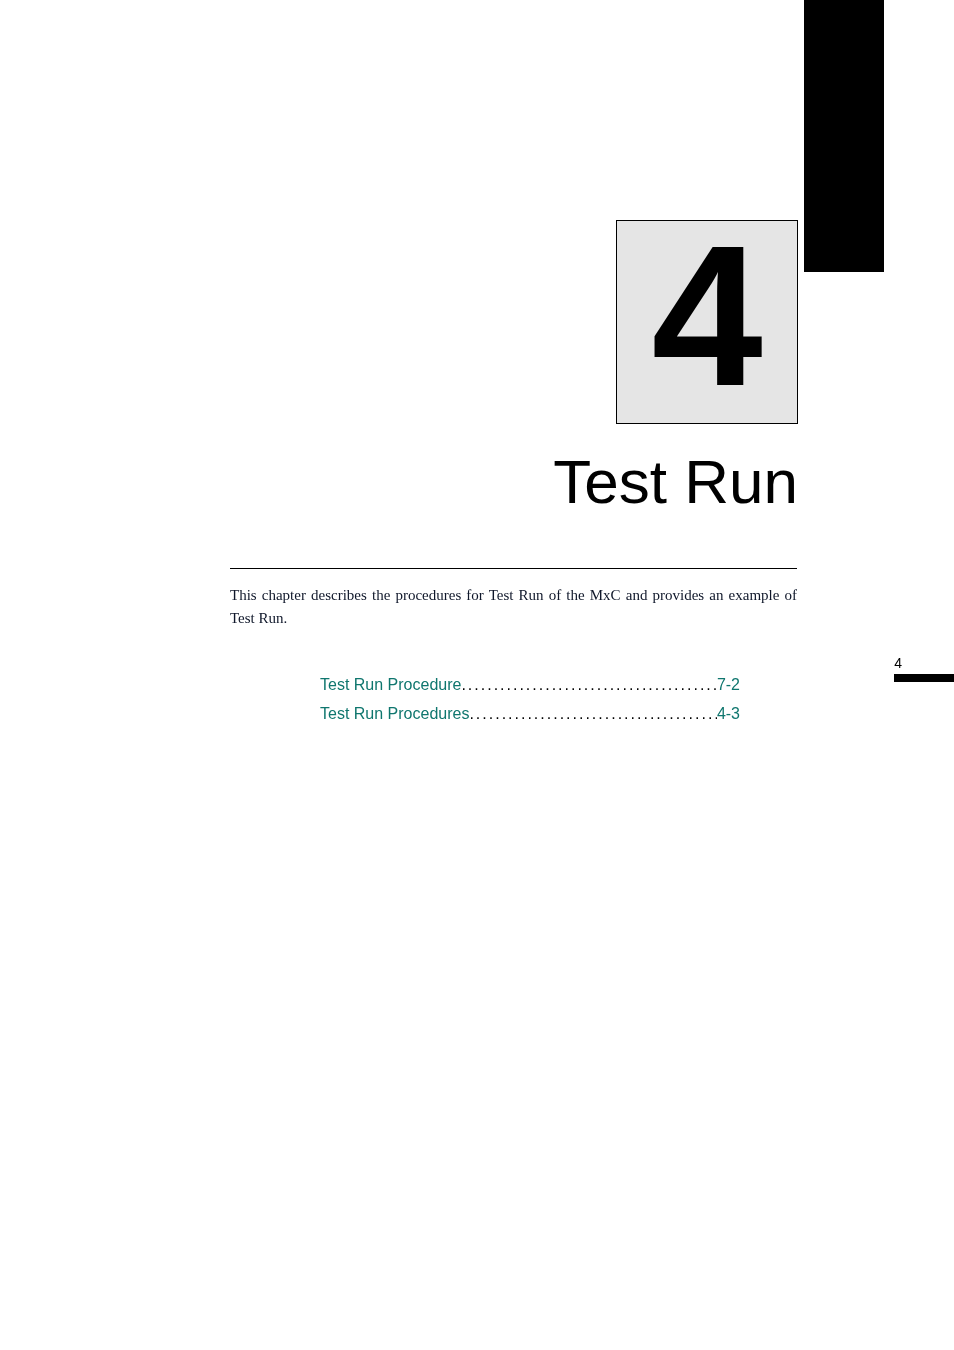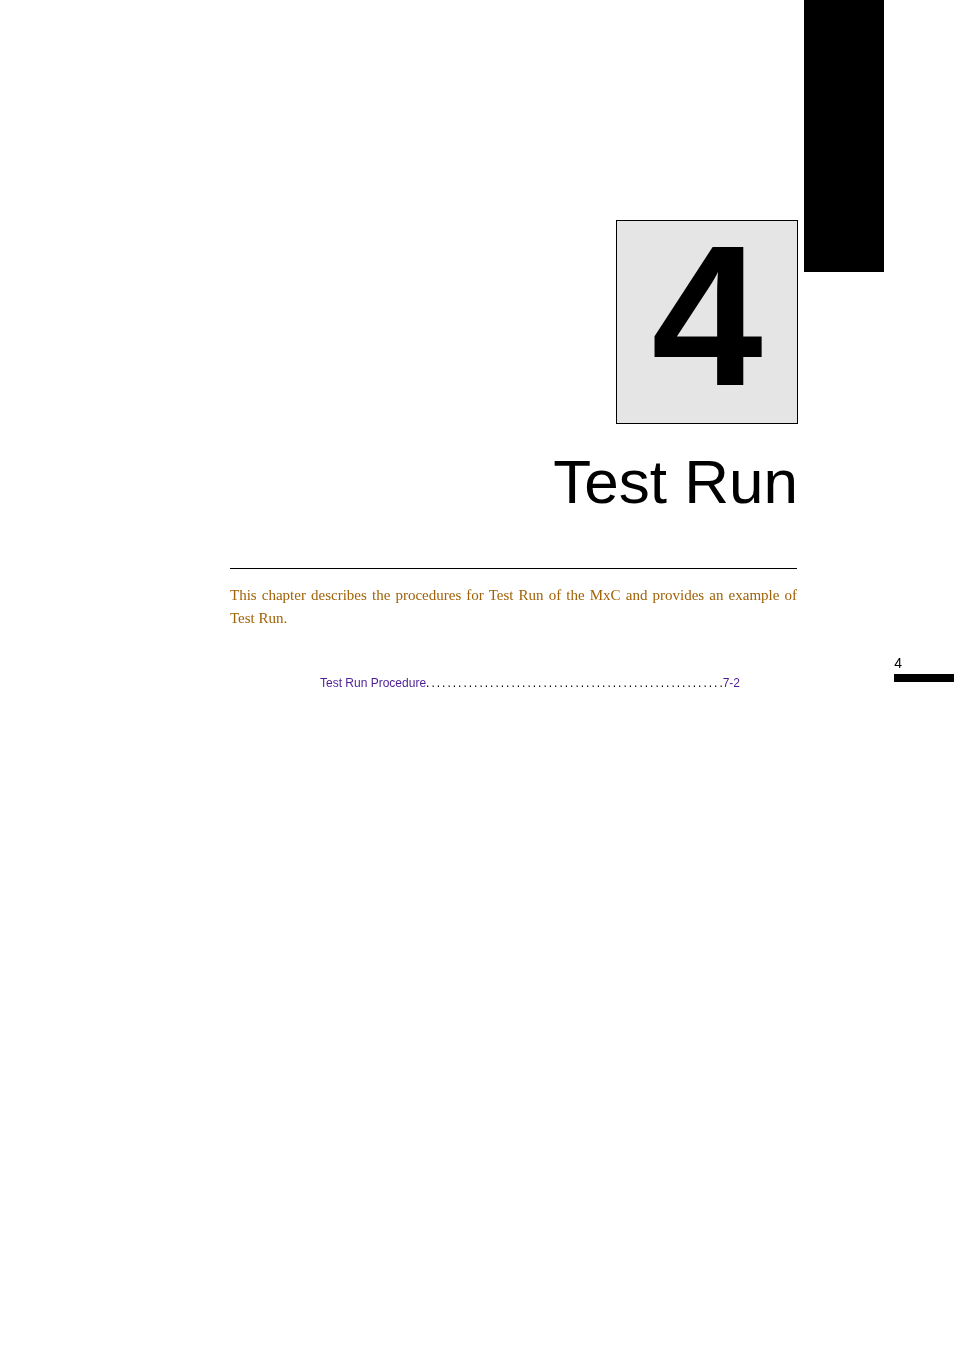--- a/index.html
+++ b/index.html
@@ -62,21 +62,21 @@
       background: #000;
     }
     .intro-text {
       position: absolute;
       top: 584px;
       left: 230px;
       width: 567px;
       font-family: "Times New Roman", Times, serif;
       font-size: 15px;
       line-height: 1.55;
-      color: #a16207;
+      color: #0f172a;
       text-align: justify;
     }
     .side-tab-number {
       position: absolute;
       top: 655px;
       right: 52px;
       font-family: Arial, Helvetica, sans-serif;
       font-size: 14px;
       color: #000;
     }
@@ -87,22 +87,22 @@
       width: 60px;
       height: 8px;
       background: #000;
     }
     .toc {
       position: absolute;
       top: 676px;
       left: 320px;
       width: 420px;
       font-family: Arial, Helvetica, sans-serif;
-      font-size: 12px;
-      color: #4c1d95;
+      font-size: 16px;
+      color: #0f766e;
     }
     .toc-row {
       display: flex;
       align-items: baseline;
       margin-bottom: 11px;
       white-space: nowrap;
     }
     .toc-label {
       flex-shrink: 0;
     }
@@ -138,13 +138,18 @@
 
 <div class="side-tab-number">4</div>
 <div class="side-tab-bar"></div>
 
 <div class="toc">
   <div class="toc-row">
     <span class="toc-label">Test Run Procedure</span>
     <span class="toc-dots"></span>
     <span class="toc-page">7-2</span>
   </div>
+  <div class="toc-row">
+    <span class="toc-label">Test Run Procedures</span>
+    <span class="toc-dots"></span>
+    <span class="toc-page">4-3</span>
+  </div>
 </div>
 
 </body></html>

